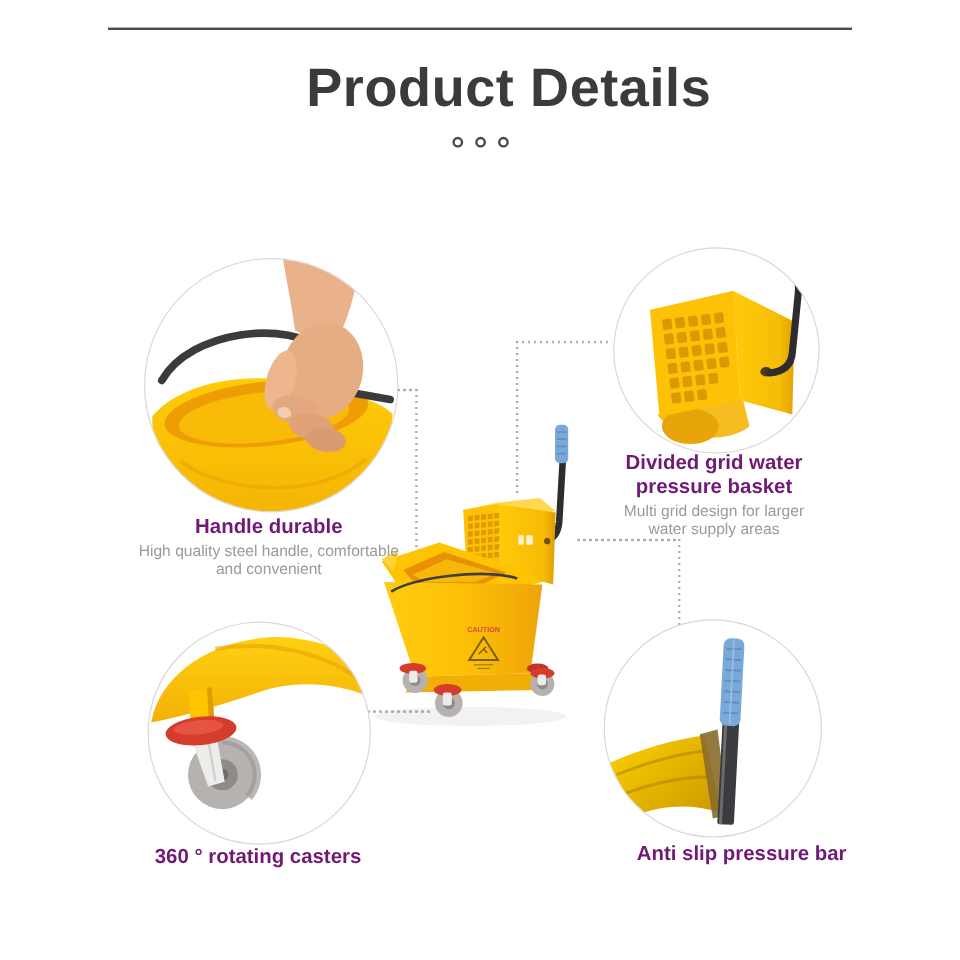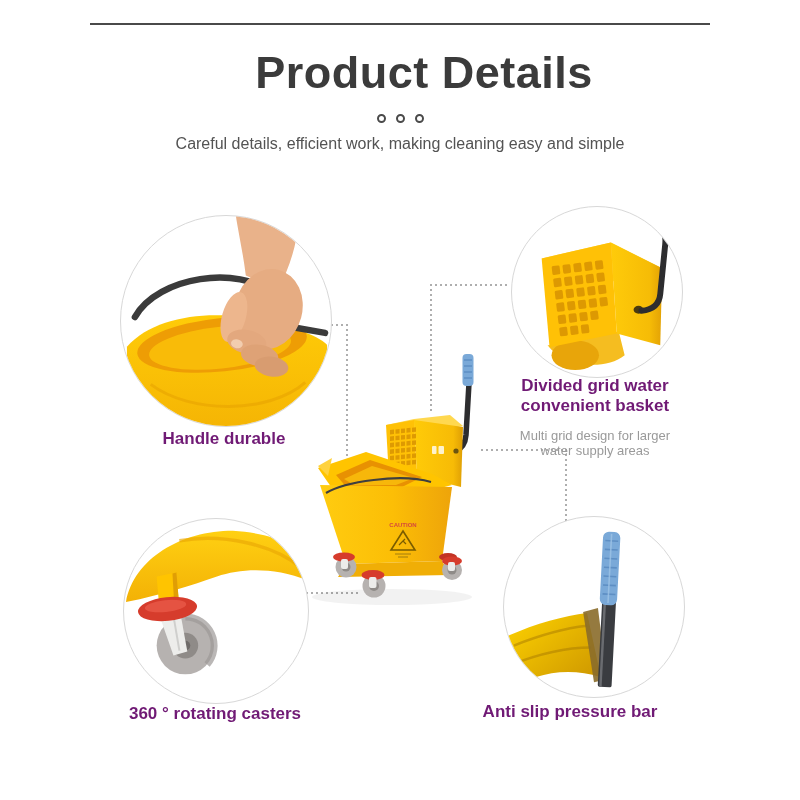--- a/index.html
+++ b/index.html
@@ -17,35 +17,34 @@
   #subtitle{left:0;top:135px;width:800px;text-align:center;font-size:16px;color:#535353;}
   
   .photo-circle{border-radius:50%;border:1px solid #d8d8d8;overflow:hidden;background:#fff;box-sizing:border-box;}
   .photo-circle svg{display:block;}
   
   .dot-h{height:2px;background-image:repeating-linear-gradient(to right,#aeaeae 0 2px,transparent 2px 5px);}
   .dot-v{width:2px;background-image:repeating-linear-gradient(to bottom,#aeaeae 0 2px,transparent 2px 5px);}
   
   .callout{text-align:center;}
   .callout-title{font-size:17px;font-weight:700;color:#701a75;line-height:1.18;}
-  .callout-desc{font-size:13px;color:#9a9a9a;line-height:1.12;margin-top:13px;}
+  .callout-desc{font-size:13px;color:#9a9a9a;line-height:1.12;margin-top:3px;}
 </style>
 </head>
 <body>
 
 <div id="page">
 
   <div class="abs" id="top-rule"></div>
   <div class="abs" id="main-title">Product Details</div>
   <div class="abs" id="dots">
     <span></span>
     <span></span>
     <span></span>
   </div>
-  <div class="abs" id="subtitle">Careful details, efficient work, making cleaning easy and simple</div>
 
   <div class="abs dot-h" style="left:331px;top:324px;width:17px;"></div>
   <div class="abs dot-v" style="left:346px;top:324px;height:147px;"></div>
   <div class="abs dot-h" style="left:430px;top:284px;width:80px;"></div>
   <div class="abs dot-v" style="left:430px;top:284px;height:129px;"></div>
   <div class="abs dot-h" style="left:481px;top:449px;width:85px;"></div>
   <div class="abs dot-v" style="left:565px;top:449px;height:72px;"></div>
   <div class="abs dot-h" style="left:306px;top:592px;width:53px;"></div>
 
   <div class="abs" style="left:300px;top:335px;width:180px;height:275px;">
@@ -286,38 +285,42 @@
         <path d="M99,24 h13 M99,33 h13 M99,42 h13 M99,51 h13 M99,60 h13 M99,69 h13 M99,78 h13" stroke="#5E8FC4" stroke-width="1.6"></path>
         <path d="M105,17 v70" stroke="#9EC3E6" stroke-width="1.6" opacity=".8"></path>
       </g>
     </svg>
   </div>
 
   <div class="abs callout" style="left:74px;top:429px;width:300px;">
     <div class="callout-title">
       <div>Handle durable</div>
     </div>
+    <div class="callout-desc">
+      <div>High quality steel handle, comfortable</div>
+      <div>and convenient</div>
+    </div>
   </div>
 
   <div class="abs callout" style="left:475px;top:376px;width:240px;">
     <div class="callout-title">
       <div>Divided grid water</div>
-      <div>convenient basket</div>
+      <div>pressure basket</div>
     </div>
     <div class="callout-desc">
       <div>Multi grid design for larger</div>
       <div>water supply areas</div>
     </div>
   </div>
 
   <div class="abs callout" style="left:65px;top:704px;width:300px;">
     <div class="callout-title">
       <div>360 ° rotating casters</div>
     </div>
   </div>
 
-  <div class="abs callout" style="left:440px;top:702px;width:260px;">
+  <div class="abs callout" style="left:488px;top:702px;width:260px;">
     <div class="callout-title">
       <div>Anti slip pressure bar</div>
     </div>
   </div>
 
 </div>
 
 </body></html>

